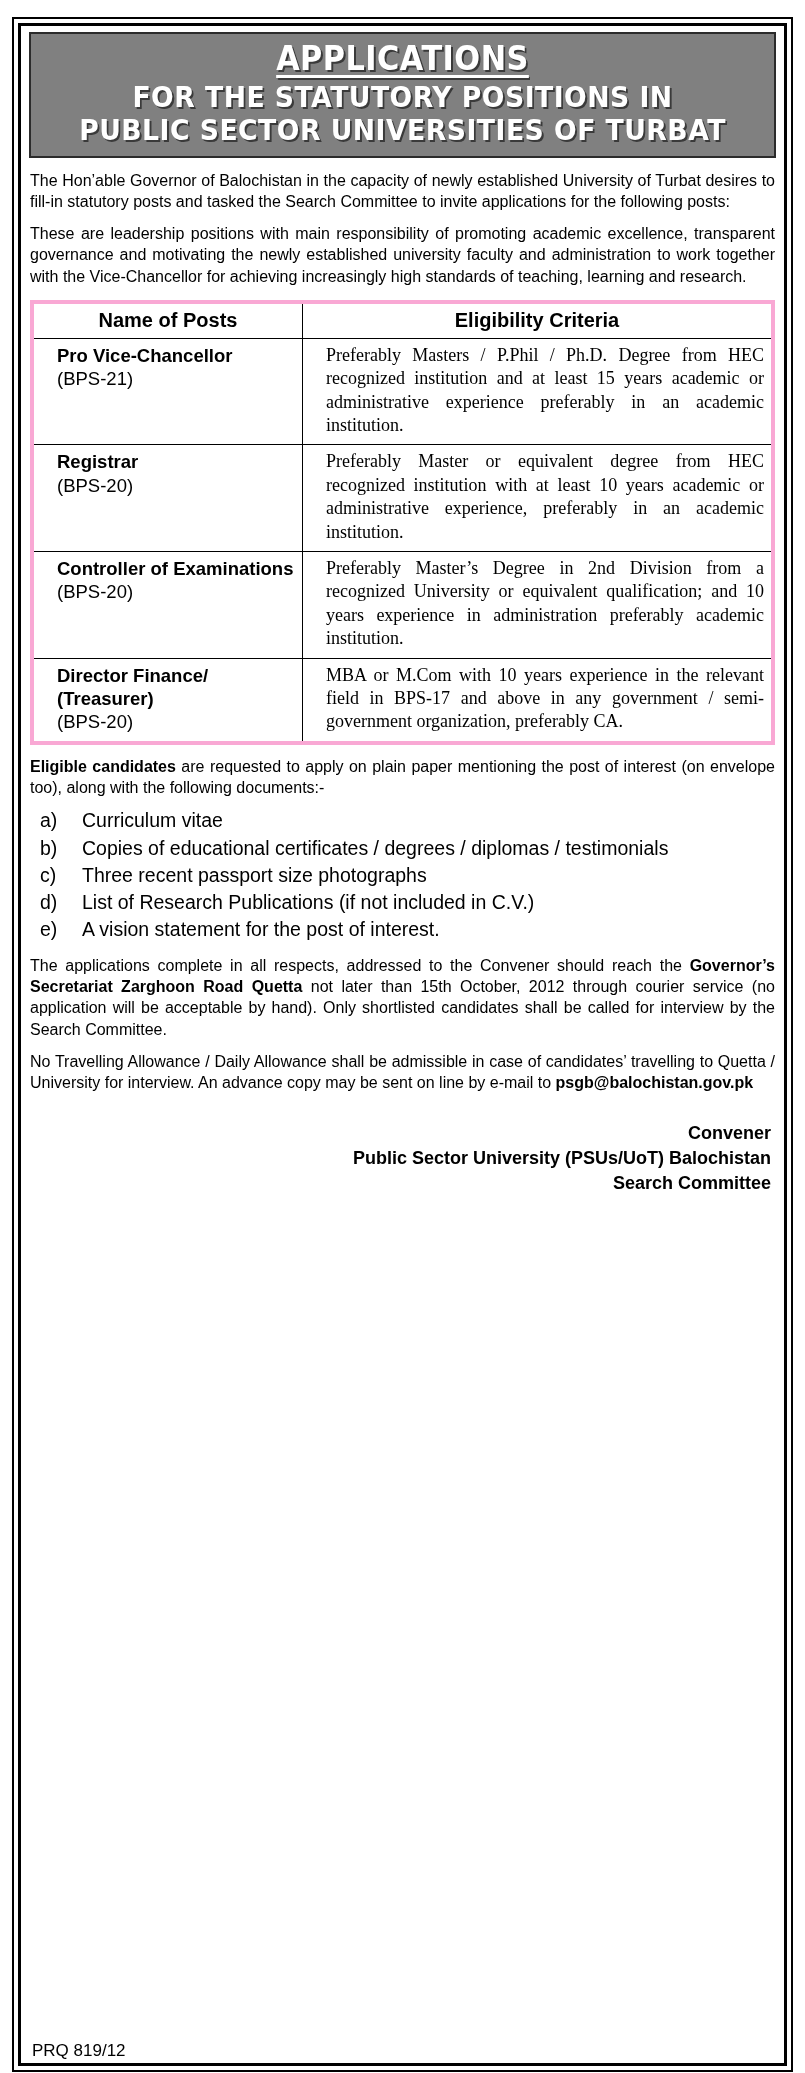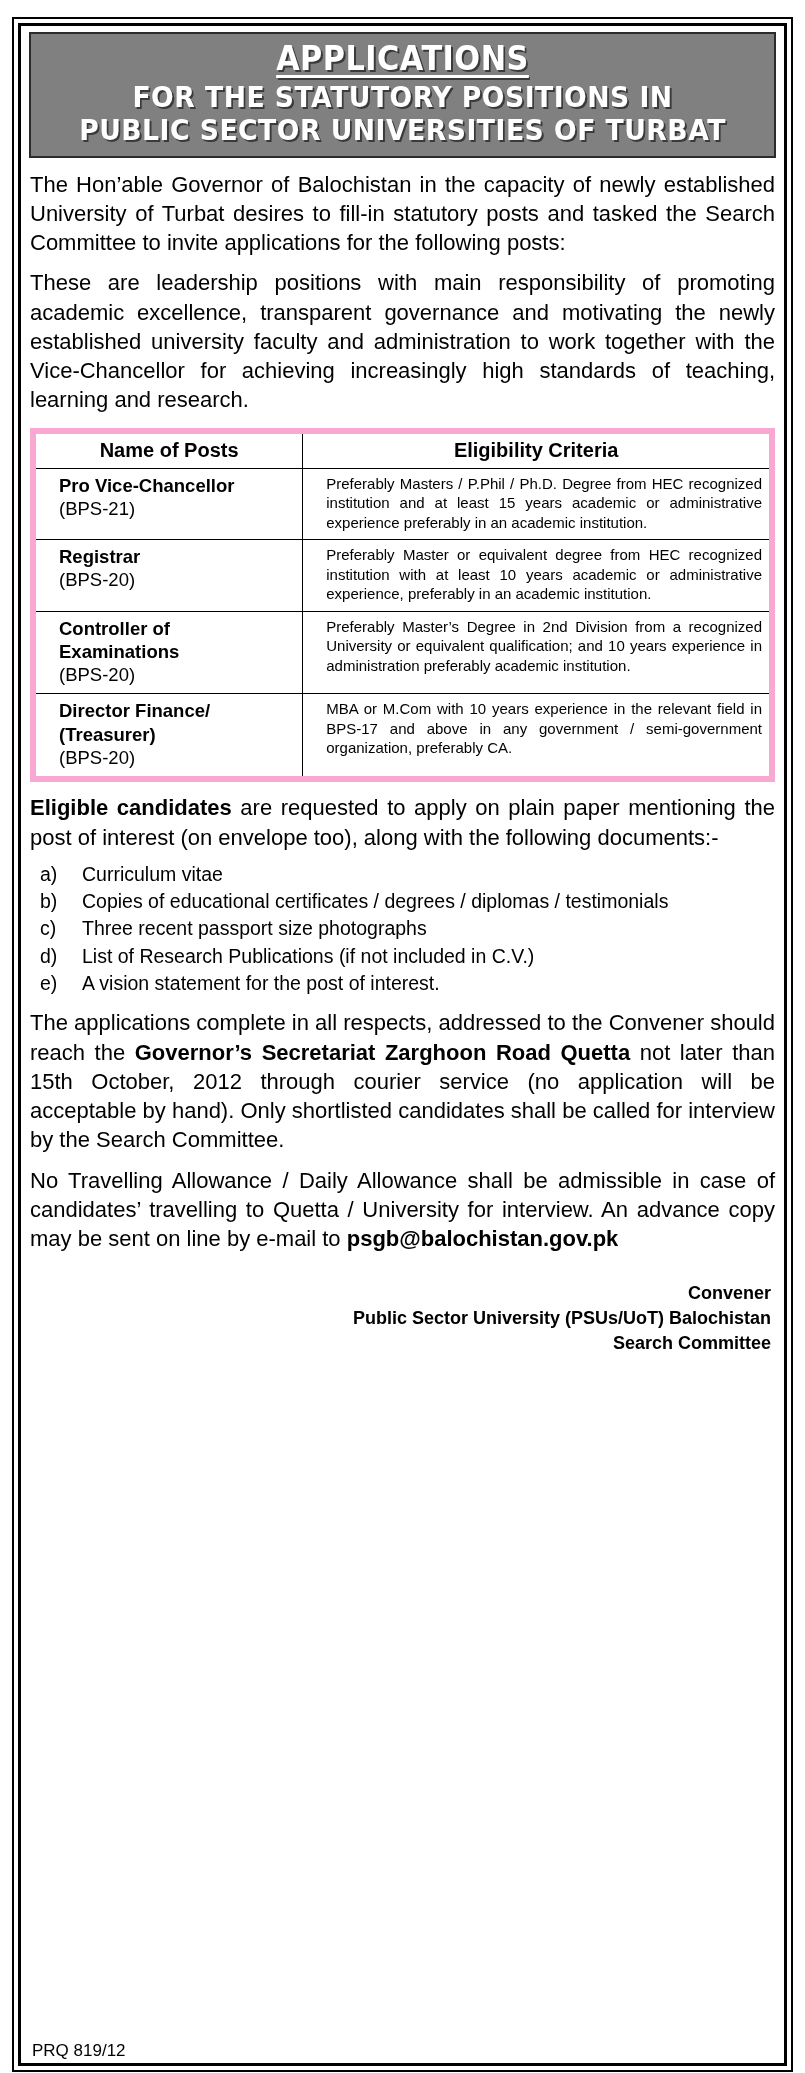--- a/index.html
+++ b/index.html
@@ -65,34 +65,34 @@
   .mast-line.l3 { font-size: 29px; }
 
   
   .content {
     padding: 0 9px 0 9px;
     flex: 1 1 auto;
     display: flex;
     flex-direction: column;
   }
   p.para {
-    font-size: 22px;
+    font-size: 16px;
     line-height: 1.33;
     text-align: justify;
     margin: 11px 0 0 0;
   }
   p.para.first { margin-top: 12px; }
   .b { font-weight: 700; }
 
   
   table.posts {
     border-collapse: collapse;
     width: 100%;
     margin-top: 13px;
-    border: 6px solid #f9a8d4;
+    border: 4px solid #f9a8d4;
     table-layout: fixed;
   }
   table.posts th, table.posts td {
     border: 1.5px solid #000;
     vertical-align: top;
     padding: 5px 7px 7px 23px;
   }
   table.posts th {
     text-align: center;
     font-size: 20px;
@@ -101,23 +101,24 @@
   }
   col.c1 { width: 36.5%; }
   col.c2 { width: 63.5%; }
   td.post-name {
     font-size: 18.5px;
     line-height: 1.26;
   }
   td.post-name .title { font-weight: 700; display: block; }
   td.post-name .bps { display: block; }
   td.criteria {
-    font-size: 15px;
+    font-size: 18px;
     line-height: 1.3;
     text-align: justify;
+    font-family: Liberation Serif, serif;
   }
 
   
   .docs-list {
     margin: 9px 0 0 0;
     padding: 0;
     list-style: none;
     font-size: 19.5px;
     line-height: 1.35;
   }

